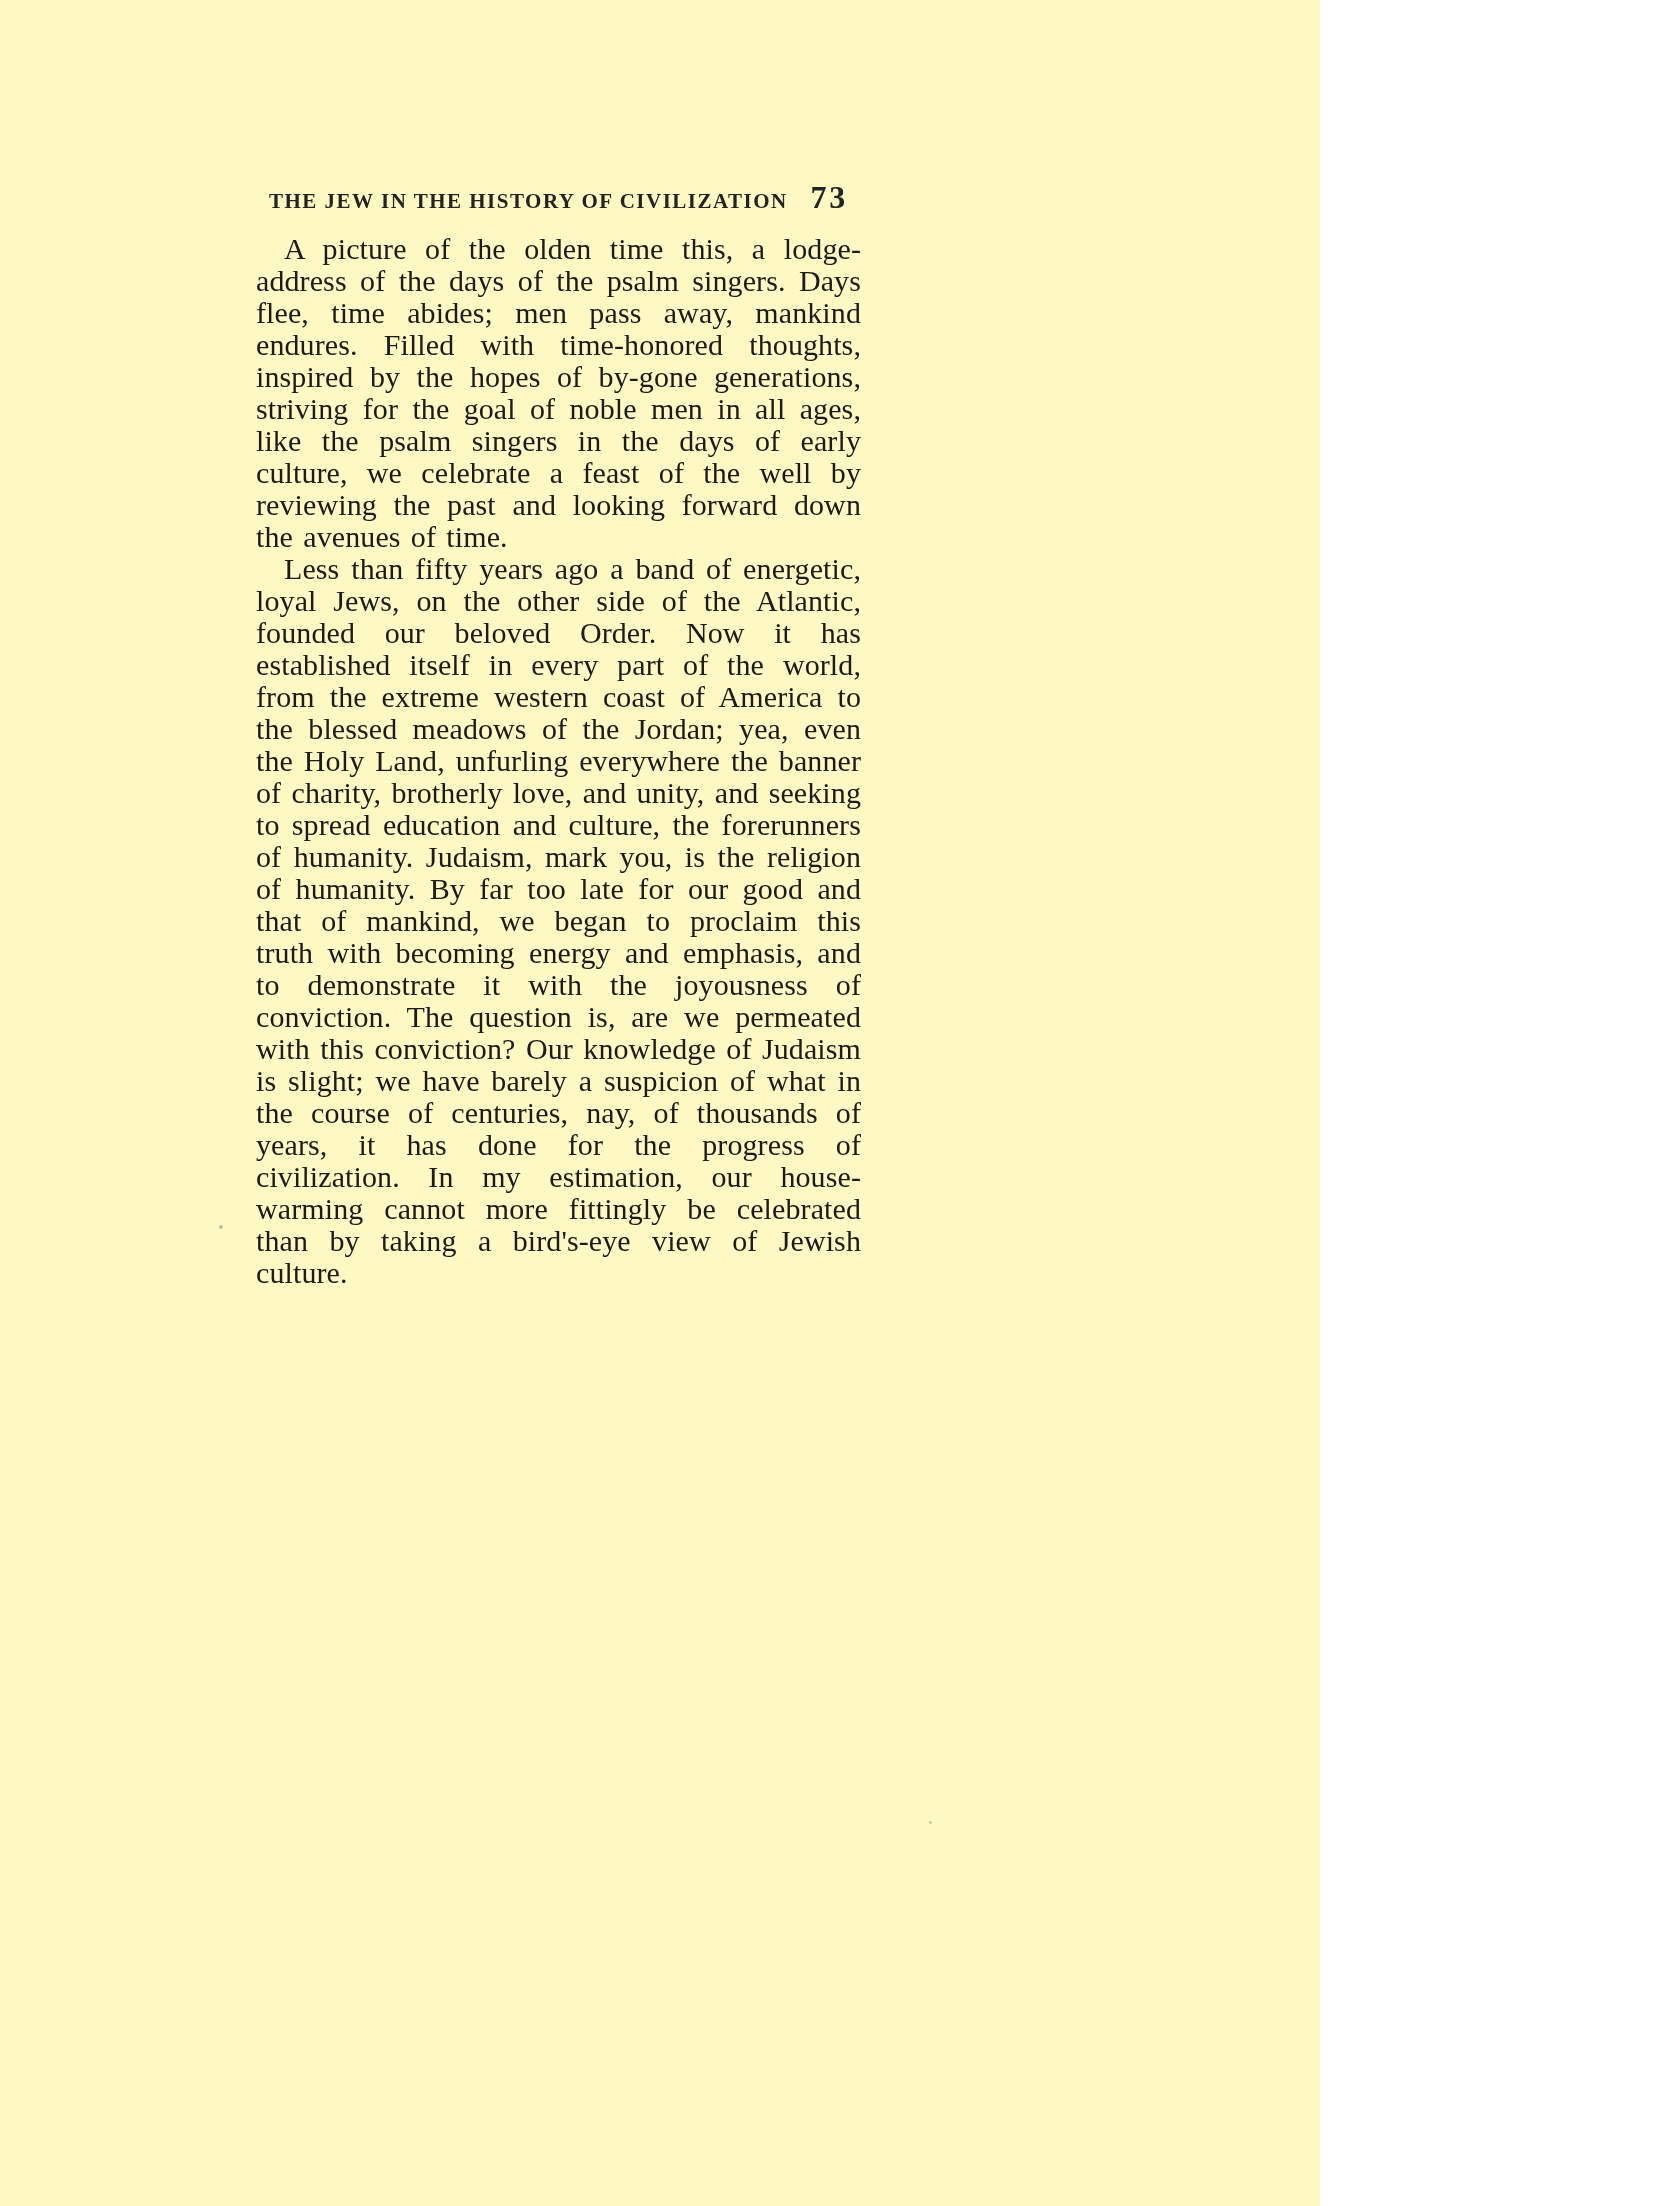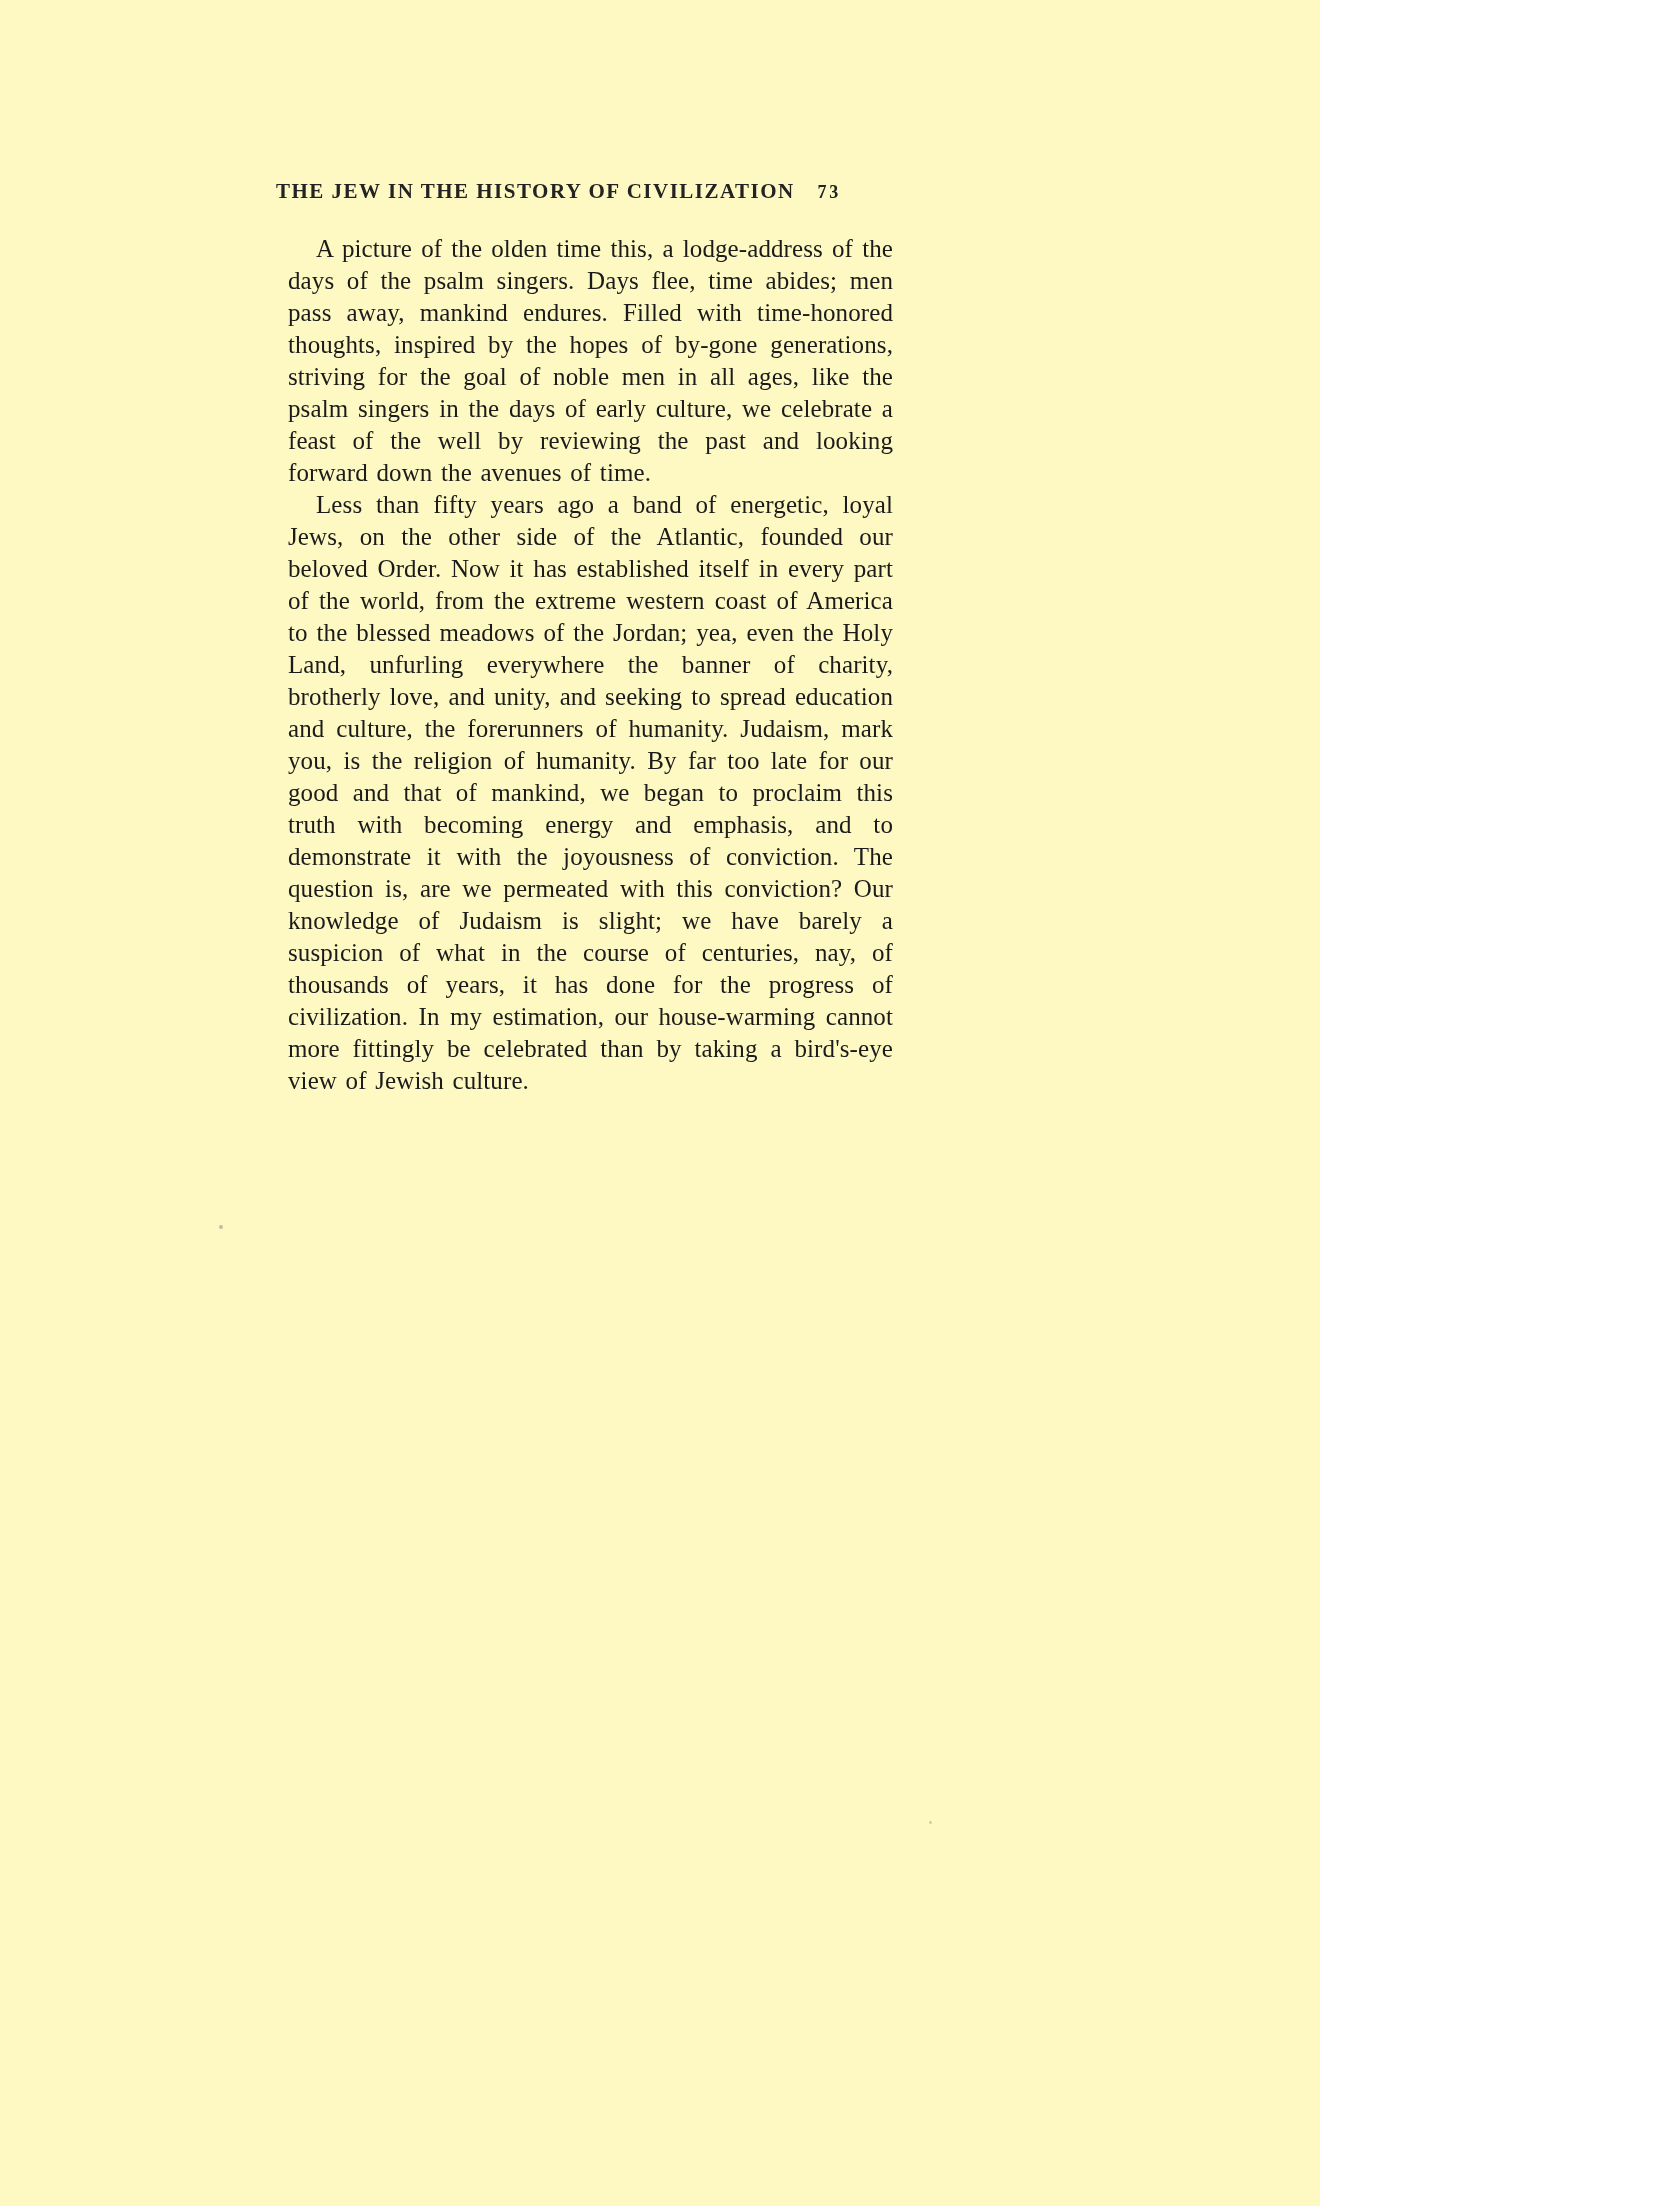--- a/index.html
+++ b/index.html
@@ -30,33 +30,32 @@
     align-items: baseline;
     gap: 22.6px;
     font-weight: 700;
     font-size: 21px;
     letter-spacing: 1.5px;
     color: #232323;
     white-space: nowrap;
   }
   .running-head .page-number {
     font-weight: 700;
-    font-size: 18px;
+    font-size: 32px;
     letter-spacing: 2.8px;
   }
   .text-block {
     position: absolute;
     top: 233px;
     left: 256px;
     width: 605px;
-    font-size: 25px;
+    font-size: 30px;
     line-height: 32px;
     text-align: justify;
     color: #1b1b1b;
-    margin-left: 32px;
   }
   .para {
     margin: 0;
     text-indent: 28px;
     word-spacing: 0.09em;
     letter-spacing: 0.1px;
   }
   .speck {
     position: absolute;
     background: #8a8a8a;

